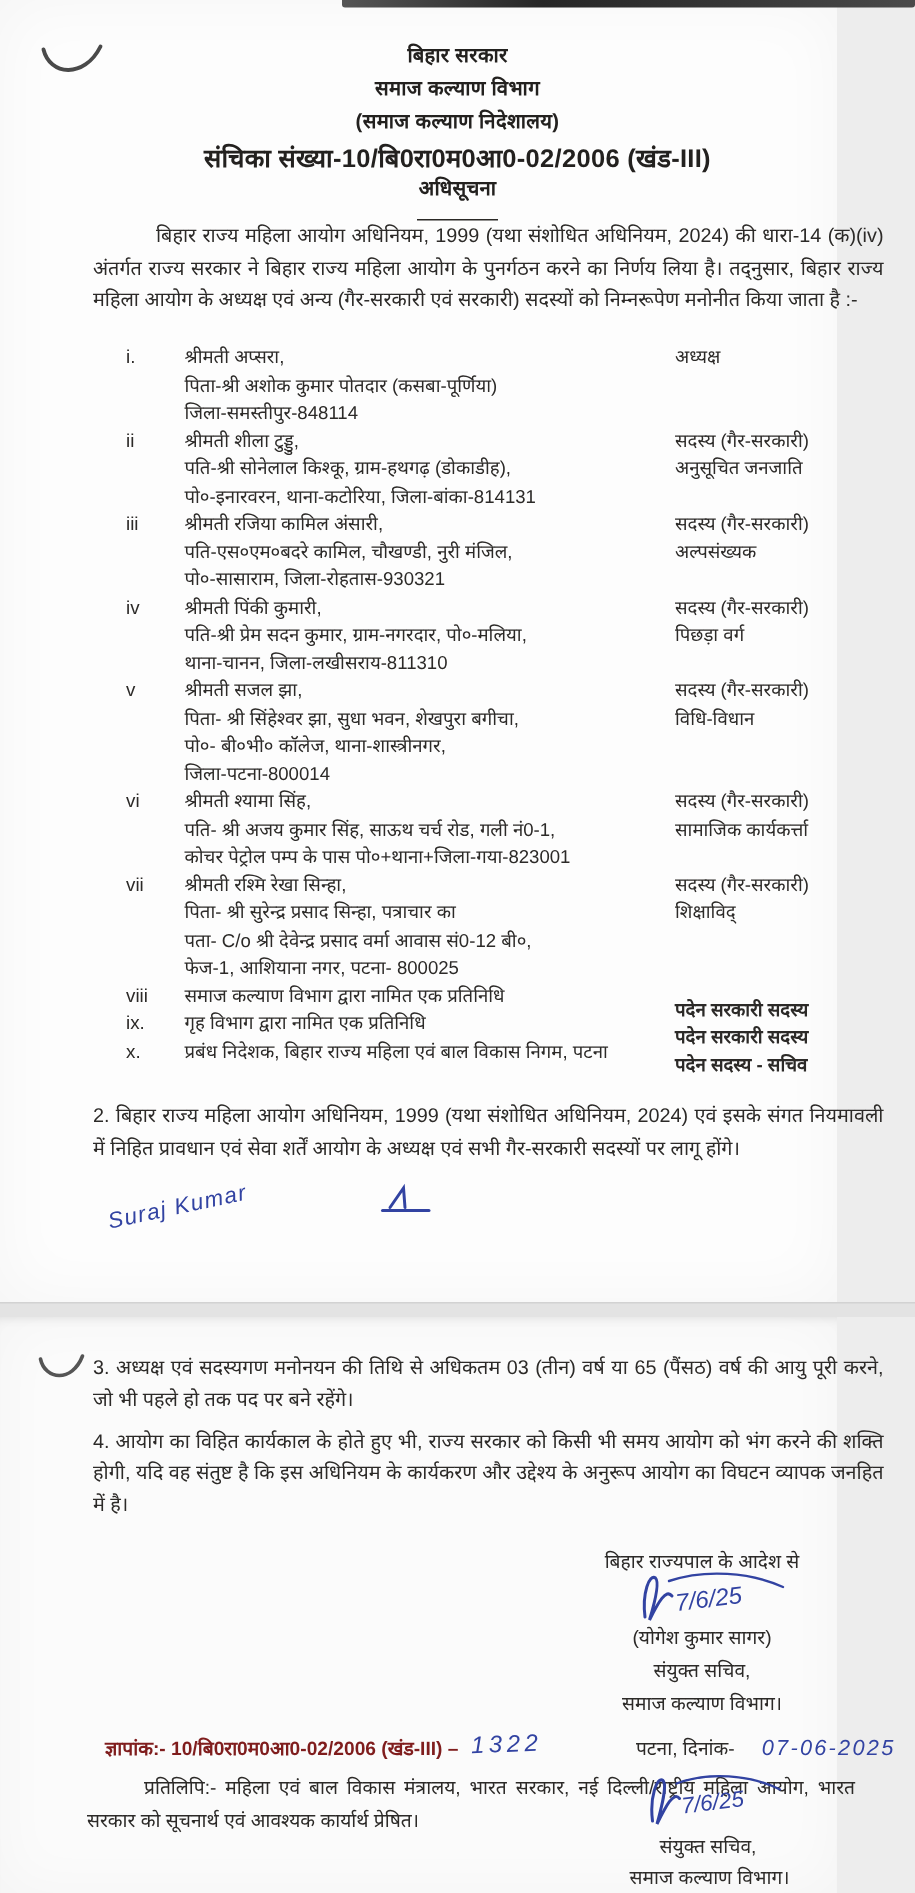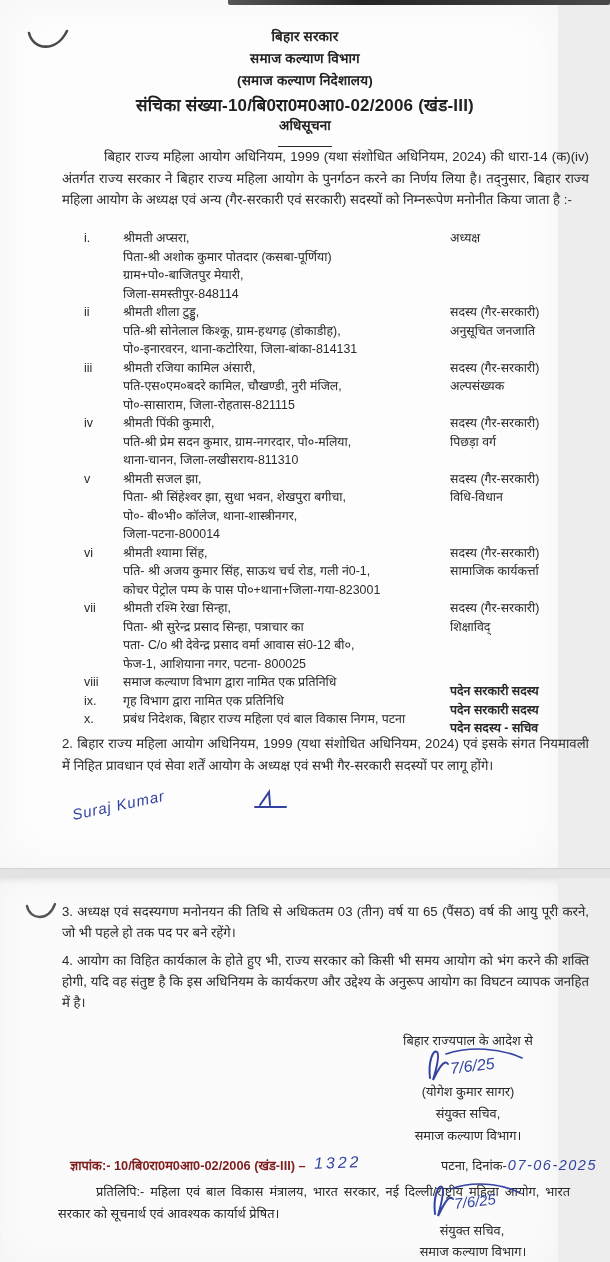--- a/index.html
+++ b/index.html
@@ -48,21 +48,21 @@
   .m-desig{ flex:1; font-size:12.4px; line-height:18.5px; color:#2c2a28; }
   .member-row.single .m-desig { position:relative; top:9px;font-weight:bold; }
 
   
   .ink { color:#3243a2; }
   #sig-suraj { position:absolute; left:74px; top:806px; width:170px;
            font-size:15px; font-style:italic; letter-spacing:1px;
            transform:rotate(-12deg); transform-origin:left bottom; }
   #hw-1322 { font-size:16px; font-style:italic; letter-spacing:3px;
            position:relative; top:-2px; margin-left:8px; display:inline-block; transform:rotate(-2deg); }
-  #hw-date { font-size:14.5px; font-style:italic; letter-spacing:1.5px; margin-left:1px; }
+  #hw-date { font-size:14.5px; font-style:italic; letter-spacing:1.5px; margin-left:18px; }
 
   
   .sigtxt { position:absolute; left:368px; width:200px; text-align:center;
             font-size:12.8px; color:#2c2a28; }
   #by-order { top:1031px; }
   #sign-name { top:1082px; }
   #sign-post1 { top:1104px; }
   #sign-dept1 { top:1126px; }
   #sig-svg1 { position:absolute; left:418px; top:1044px; }
   #sig-svg2 { position:absolute; left:424px; top:1178px; }
@@ -96,21 +96,20 @@
     <div class="hline" id="h5"><span>अधिसूचना</span></div>
 
     <div class="para" id="para1">बिहार राज्य महिला आयोग अधिनियम, 1999 (यथा संशोधित अधिनियम, 2024) की धारा-14 (क)(iv) अंतर्गत राज्य सरकार ने बिहार राज्य महिला आयोग के पुनर्गठन करने का निर्णय लिया है। तद्नुसार, बिहार राज्य महिला आयोग के अध्यक्ष एवं अन्य (गैर-सरकारी एवं सरकारी) सदस्यों को निम्नरूपेण मनोनीत किया जाता है :-</div>
 
     <div id="members">
   <div class="member-row">
     <div class="m-num">i.</div>
     <div class="m-lines">
             <div>श्रीमती अप्सरा,</div>
             <div>पिता-श्री अशोक कुमार पोतदार (कसबा-पूर्णिया)</div>
-            <div>ग्राम+पो०-बाजितपुर मेयारी,</div>
             <div>जिला-समस्तीपुर-848114</div>
           </div>
     <div class="m-desig">
             <div>अध्यक्ष</div>
           </div>
   </div>
 
   <div class="member-row">
     <div class="m-num">ii</div>
     <div class="m-lines">
@@ -122,21 +121,21 @@
             <div>सदस्य (गैर-सरकारी)</div>
             <div>अनुसूचित जनजाति</div>
           </div>
   </div>
 
   <div class="member-row">
     <div class="m-num">iii</div>
     <div class="m-lines">
             <div>श्रीमती रजिया कामिल अंसारी,</div>
             <div>पति-एस०एम०बदरे कामिल, चौखण्डी, नुरी मंजिल,</div>
-            <div>पो०-सासाराम, जिला-रोहतास-821115</div>
+            <div>पो०-सासाराम, जिला-रोहतास-930321</div>
           </div>
     <div class="m-desig">
             <div>सदस्य (गैर-सरकारी)</div>
             <div>अल्पसंख्यक</div>
           </div>
   </div>
 
   <div class="member-row">
     <div class="m-num">iv</div>
     <div class="m-lines">

